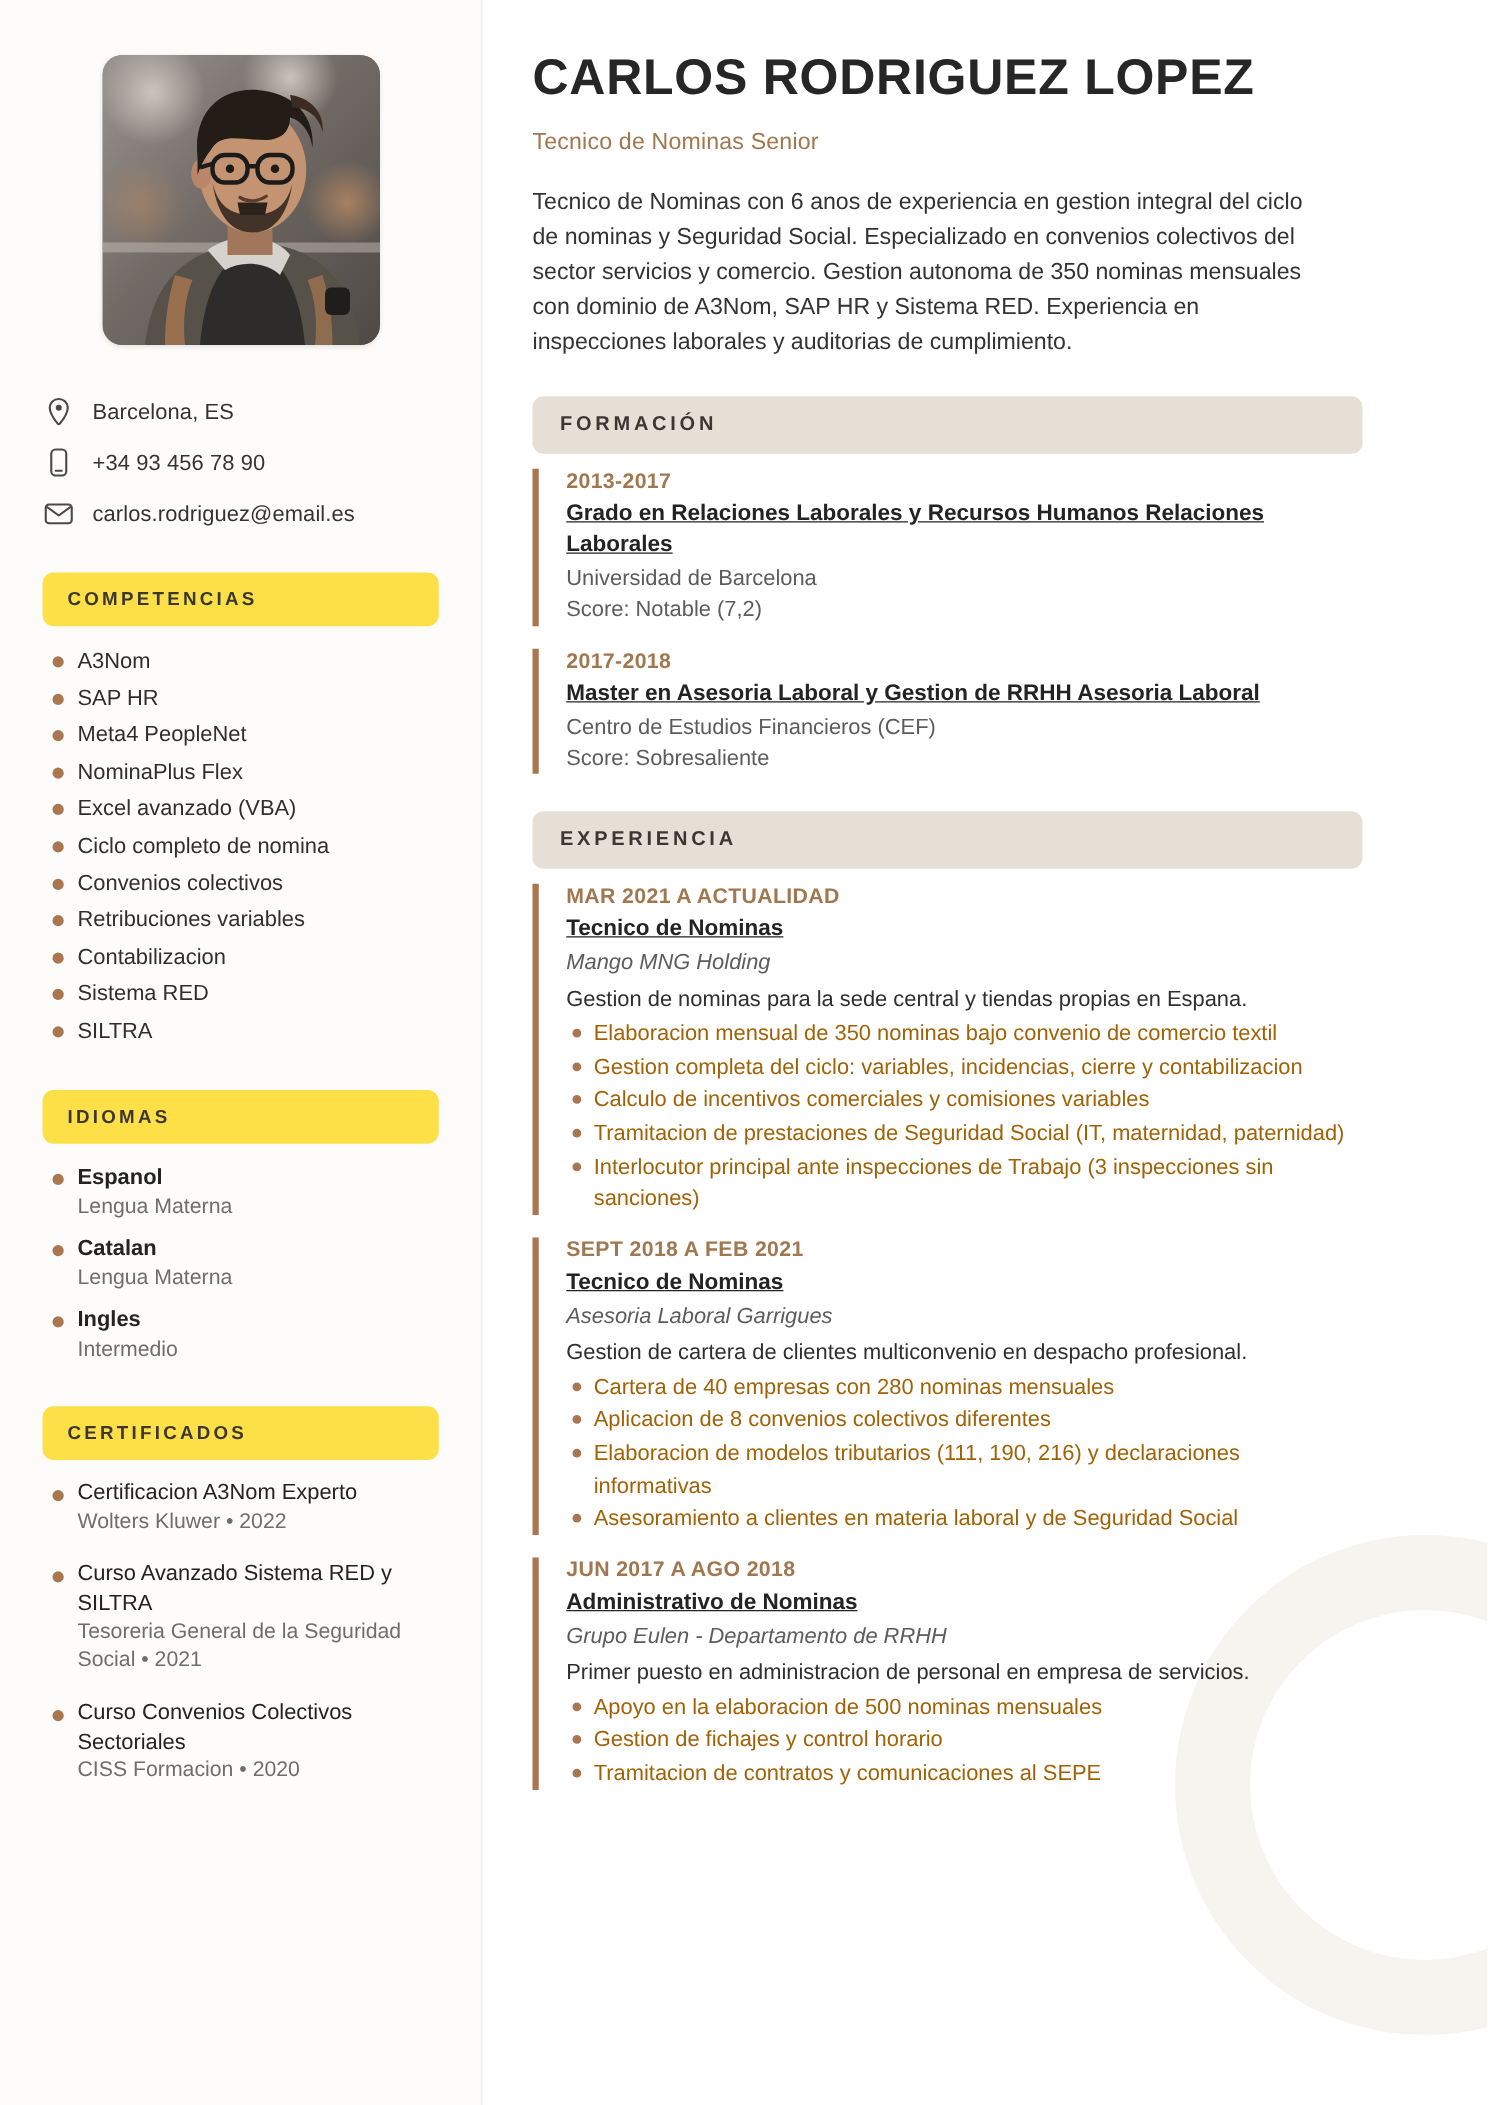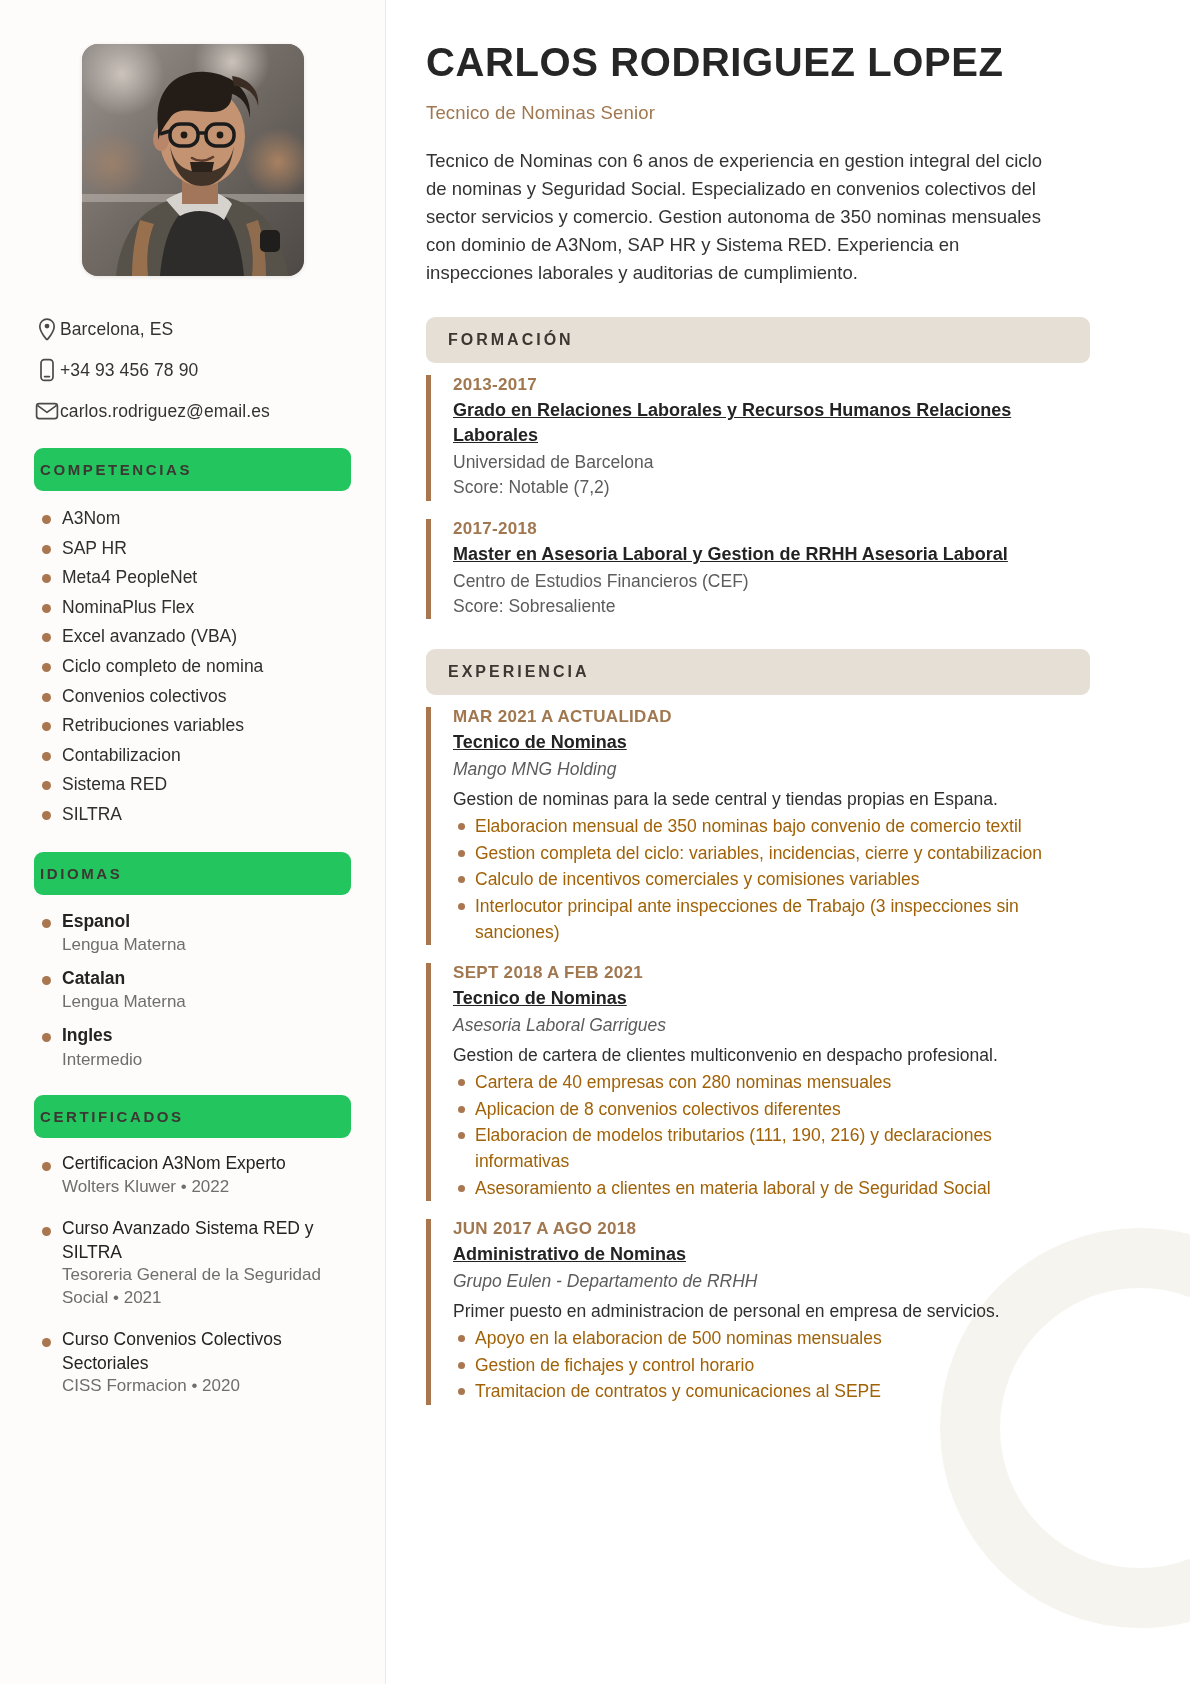--- a/index.html
+++ b/index.html
@@ -47,39 +47,39 @@
     width:222px;height:232px;
     border-radius:16px;overflow:hidden;
     background:#8d8d8d;
     box-shadow:0 1px 4px rgba(0,0,0,.10);
   }
   .photo-wrap svg{display:block;width:100%;height:100%;}
 
   
   .contact{margin-top:40px;}
   .contact-row{
-    display:flex;align-items:center;
+    display:flex;align-items:center;gap:14px;
     margin-bottom:15px;
   }
   .contact-ico{
     width:26px;height:26px;min-width:26px;
     display:flex;align-items:center;justify-content:center;
     color:#4a4a4a;
   }
   .contact-ico svg{display:block;}
   .contact-txt{
     font-size:17.5px;color:#333333;letter-spacing:.1px;
   }
 
   
   .pill{
-    background:#22c55e;
+    background:#fde047;
     border-radius:9px;
-    padding:13px 6px;
-    margin-top:24px;margin-bottom:14px;
+    padding:13px 20px;
+    margin-top:34px;margin-bottom:14px;
   }
   .pill-txt{
     font-size:15px;font-weight:bold;letter-spacing:2.6px;
     color:#3C3732;text-transform:uppercase;
   }
 
   
   ul.blist{list-style:none;margin:0;padding:0;}
   ul.blist > li{
     position:relative;padding-left:28px;
@@ -344,20 +344,21 @@
 
     <div class="entry">
       <div class="entry-date caps">MAR 2021 A ACTUALIDAD</div>
       <div class="entry-title">Tecnico de Nominas</div>
       <div class="entry-org italic">Mango MNG Holding</div>
       <div class="entry-desc">Gestion de nominas para la sede central y tiendas propias en Espana.</div>
       <ul class="ebul">
         <li>Elaboracion mensual de 350 nominas bajo convenio de comercio textil</li>
         <li>Gestion completa del ciclo: variables, incidencias, cierre y contabilizacion</li>
         <li>Calculo de incentivos comerciales y comisiones variables</li>
+        <li>Tramitacion de prestaciones de Seguridad Social (IT, maternidad, paternidad)</li>
         <li>Interlocutor principal ante inspecciones de Trabajo (3 inspecciones sin sanciones)</li>
       </ul>
     </div>
 
     <div class="entry">
       <div class="entry-date caps">SEPT 2018 A FEB 2021</div>
       <div class="entry-title">Tecnico de Nominas</div>
       <div class="entry-org italic">Asesoria Laboral Garrigues</div>
       <div class="entry-desc">Gestion de cartera de clientes multiconvenio en despacho profesional.</div>
       <ul class="ebul">

